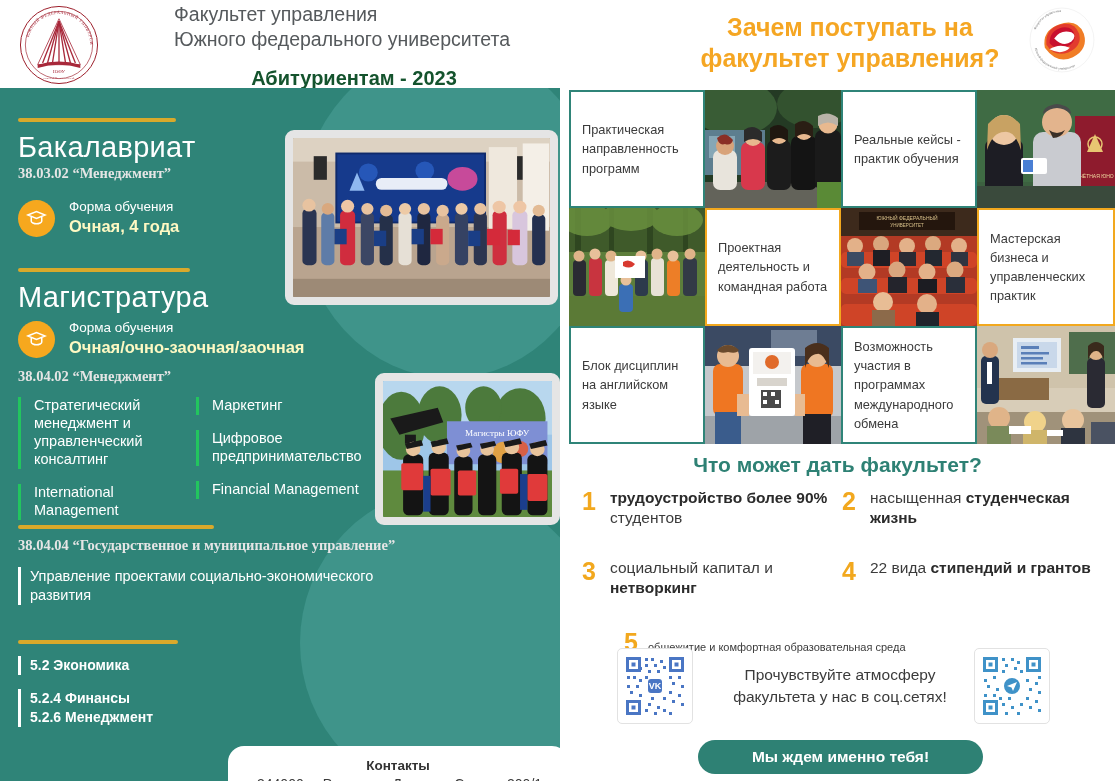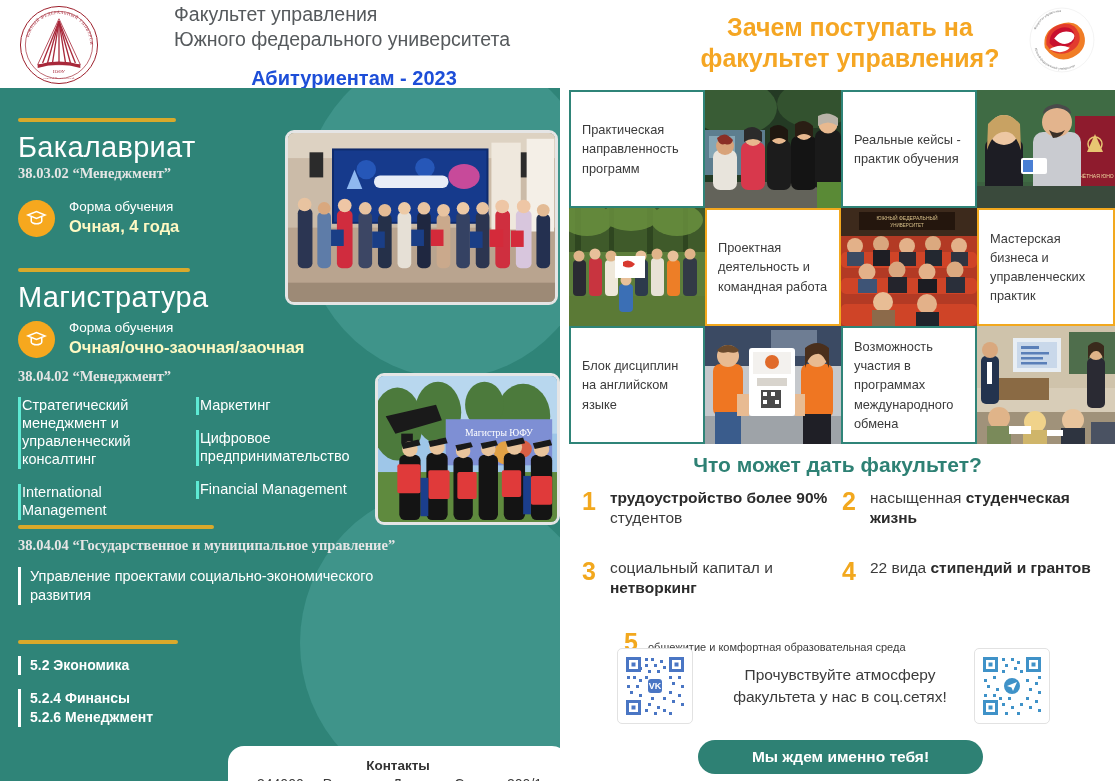--- a/index.html
+++ b/index.html
@@ -25,21 +25,21 @@
   }
   .header-line1 {
     font-size: 19.5px; color: #55595c; line-height: 1.27;
     text-align: left; padding-left: 66px;
   }
   .header-line2 {
     font-size: 19.5px; color: #55595c; line-height: 1.27;
     text-align: left; padding-left: 66px;
   }
   .header-sub {
-    font-size: 20px; font-weight: bold; color: #1d4ed8;
+    font-size: 20px; font-weight: bold; color: #14532d;
     margin-top: 15px; text-align: center; padding-left: 40px;
   }
 
   .right-header {
     position: absolute; left: 560px; top: 0; width: 555px; height: 88px;
     background: #ffffff;
   }
   .right-title {
     position: absolute; left: 120px; top: 12px; width: 340px;
     text-align: center;
@@ -81,36 +81,36 @@
   .cap-badge svg { width: 21px; height: 21px; }
   .form-txt { margin-left: 14px; }
   .form-lbl { color: #ffffff; font-size: 13.5px; line-height: 1.25; }
   .form-val { color: #fef9c3; font-size: 16.5px; font-weight: bold; line-height: 1.3; }
 
   .prog-cols { display: flex; margin-top: 12px; }
   .prog-col { width: 168px; }
   .prog-col + .prog-col { margin-left: 10px; }
   .prog-item {
     color: #ffffff; font-size: 14.5px; line-height: 1.24;
-    border-left: 3px solid #5eead4; padding-left: 1px;
+    border-left: 3px solid #22c55e; padding-left: 13px;
     margin-bottom: 15px;
   }
   .single-item {
     color: #ffffff; font-size: 14.5px; line-height: 1.3;
     border-left: 3px solid #ffffff; padding-left: 9px;
   }
   .asp-item {
     color: #ffffff; font-size: 14px; font-weight: bold; line-height: 1.35;
     border-left: 3px solid #ffffff; padding-left: 9px;
   }
 
   
   .lphoto {
     position: absolute; border-radius: 9px; overflow: hidden;
-    border: 3px solid #e5e5e5;
+    border: 8px solid #e5e5e5;
   }
   .lphoto svg, .lphoto .ph { width: 100%; height: 100%; display: block; }
 
   
   .contacts-card {
     position: absolute; left: 228px; top: 658px; width: 340px; height: 123px;
     background: #ffffff; border-radius: 16px 16px 0 0;
     padding: 12px 14px 0 14px;
   }
   .contacts-title {

